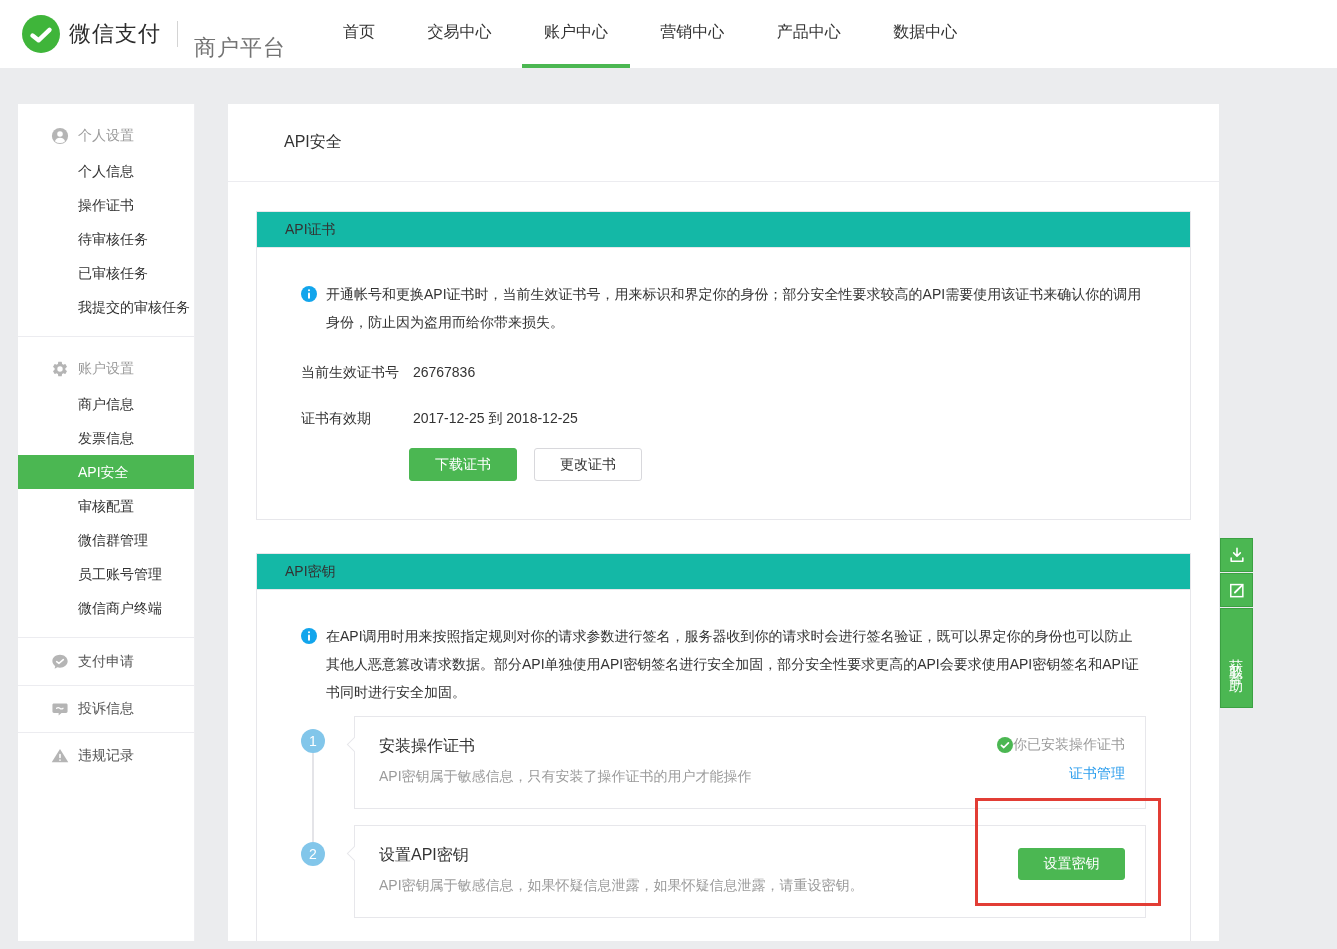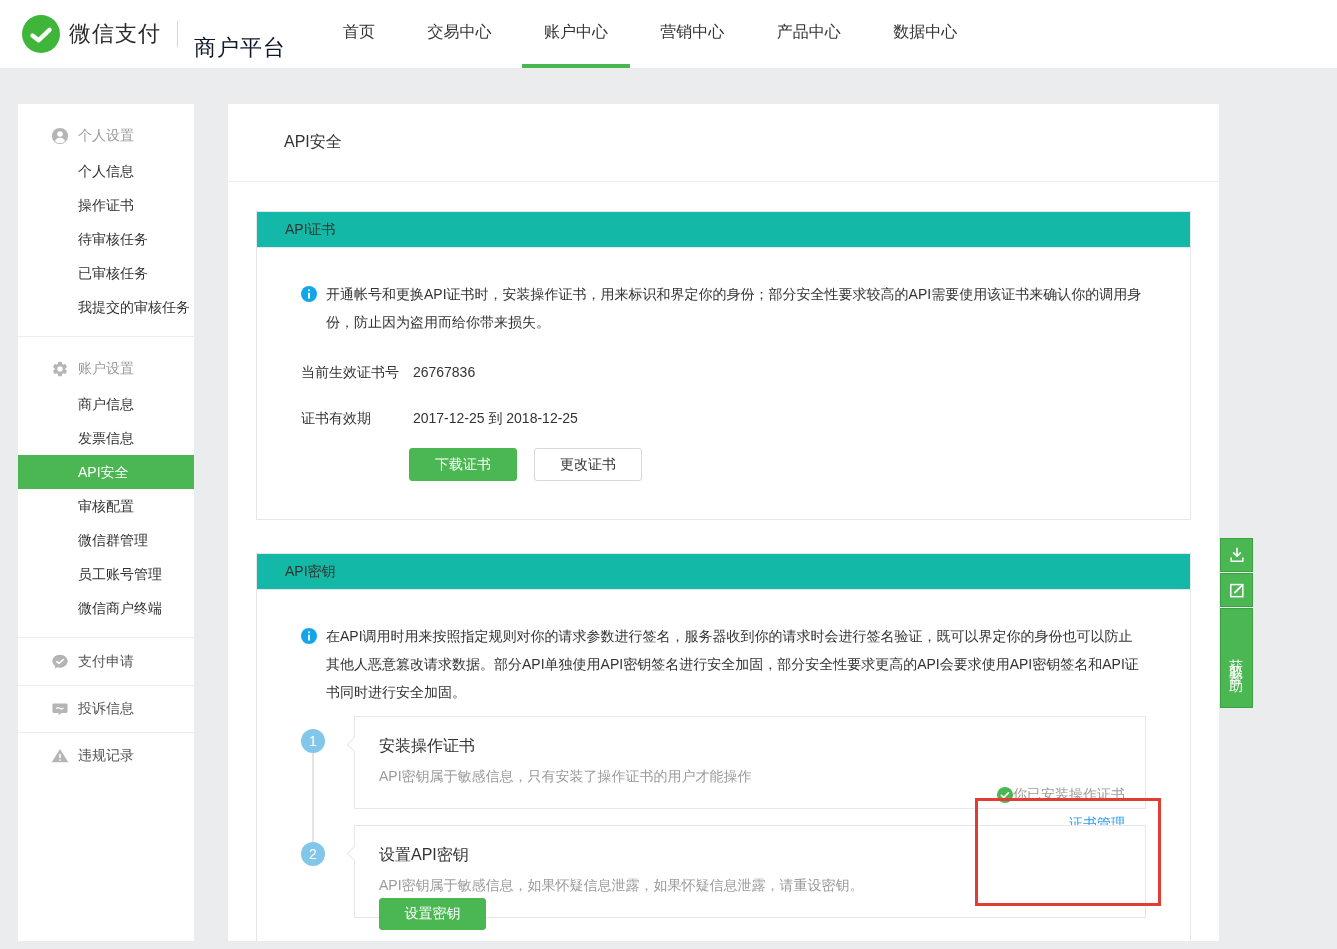--- a/index.html
+++ b/index.html
@@ -11,21 +11,21 @@
     color:#333;
     overflow:hidden;
   }
 
   
   .header { position:absolute; left:0; top:0; width:1337px; height:68px; background:#fff; z-index:5; }
   .brand { position:absolute; left:22px; top:0; height:68px; display:flex; align-items:center; }
   .brand-logo { width:38px; height:38px; display:block; }
   .brand-name { font-size:22px; color:#2d2d2d; margin-left:9px; letter-spacing:1px; }
   .brand-divider { width:1px; height:26px; background:#d4d4d4; margin:0 16px; }
-  .brand-suffix { font-size:22px; color:#0f172a; letter-spacing:1px;margin-top:27px; }
+  .brand-suffix { font-size:22px; color:#737373; letter-spacing:1px;margin-top:27px; }
   .nav { position:absolute; left:321px; top:0; height:68px; white-space:nowrap; }
   .nav-item {
     display:inline-block; height:68px; line-height:64px; padding:0 22px; margin-right:4px;
     font-size:16px; color:#333; border-bottom:4px solid transparent; cursor:pointer;
   }
   .nav-item.active { border-bottom-color:var(--green,#4bb752); }
 
   
   .sidebar {
     position:absolute; left:18px; top:104px; width:177px; height:837px;
@@ -65,21 +65,21 @@
   .steps { margin-top:10px; position:relative; padding-left:53px; }
   .step-connector { position:absolute; left:11px; top:37px; width:2px; height:89px; background:#e4e4e8; }
   .step-circle {
     position:absolute; left:0; width:24px; height:24px; border-radius:50%;
     background:var(--step-blue,#82c6ea); color:#fff; font-size:14px; text-align:center; line-height:24px;
   }
   .step-circle.s1 { top:13px; }
   .step-circle.s2 { top:126px; }
   .step-box {
     position:relative; border:1px solid #e7e7eb; height:93px; padding:19px 20px 0 24px;
-    margin-bottom:16px; display:flex; justify-content:space-between; background:#fff;flex-direction:column;
+    margin-bottom:16px; display:flex; justify-content:space-between; background:#fff;
   }
   .step-box::before {
     content:""; position:absolute; left:-6px; top:22px; width:10px; height:10px; background:#fff;
     border-left:1px solid #e7e7eb; border-bottom:1px solid #e7e7eb; transform:rotate(45deg);
   }
   .step-title { font-size:16px; color:#333; }
   .step-desc { font-size:14px; color:#9b9b9b; margin-top:11px; }
   .step-right { text-align:right; }
   .status-line { display:flex; align-items:center; justify-content:flex-end; font-size:14px; color:#9b9b9b; }
   .status-line .check { width:16px; height:16px; }
@@ -191,21 +191,21 @@
       <div class="card-header">
         <span>API证书</span>
       </div>
       <div class="card-body">
         <div class="info-row">
           <svg class="info-icon" viewBox="0 0 16 16">
             <circle cx="8" cy="8" r="8" fill="#12a5ec"></circle>
             <rect x="7" y="3.2" width="2" height="2" rx="1" fill="#fff"></rect>
             <rect x="7" y="6.4" width="2" height="6.4" rx="1" fill="#fff"></rect>
           </svg>
-          <div class="info-text">开通帐号和更换API证书时，安装操作证书，用来标识和界定你的身份；部分安全性要求较高的API需要使用该证书来确认你的调用身份，防止因为盗用而给你带来损失。</div>
+          <div class="info-text">开通帐号和更换API证书时，当前生效证书号，用来标识和界定你的身份；部分安全性要求较高的API需要使用该证书来确认你的调用身份，防止因为盗用而给你带来损失。</div>
         </div>
         <div class="field-row">
           <span class="field-label">当前生效证书号</span>
           <span class="field-value">26767836</span>
         </div>
         <div class="field-row second">
           <span class="field-label">证书有效期</span>
           <span class="field-value">2017-12-25 到 2018-12-25</span>
         </div>
         <div class="btn-row">

